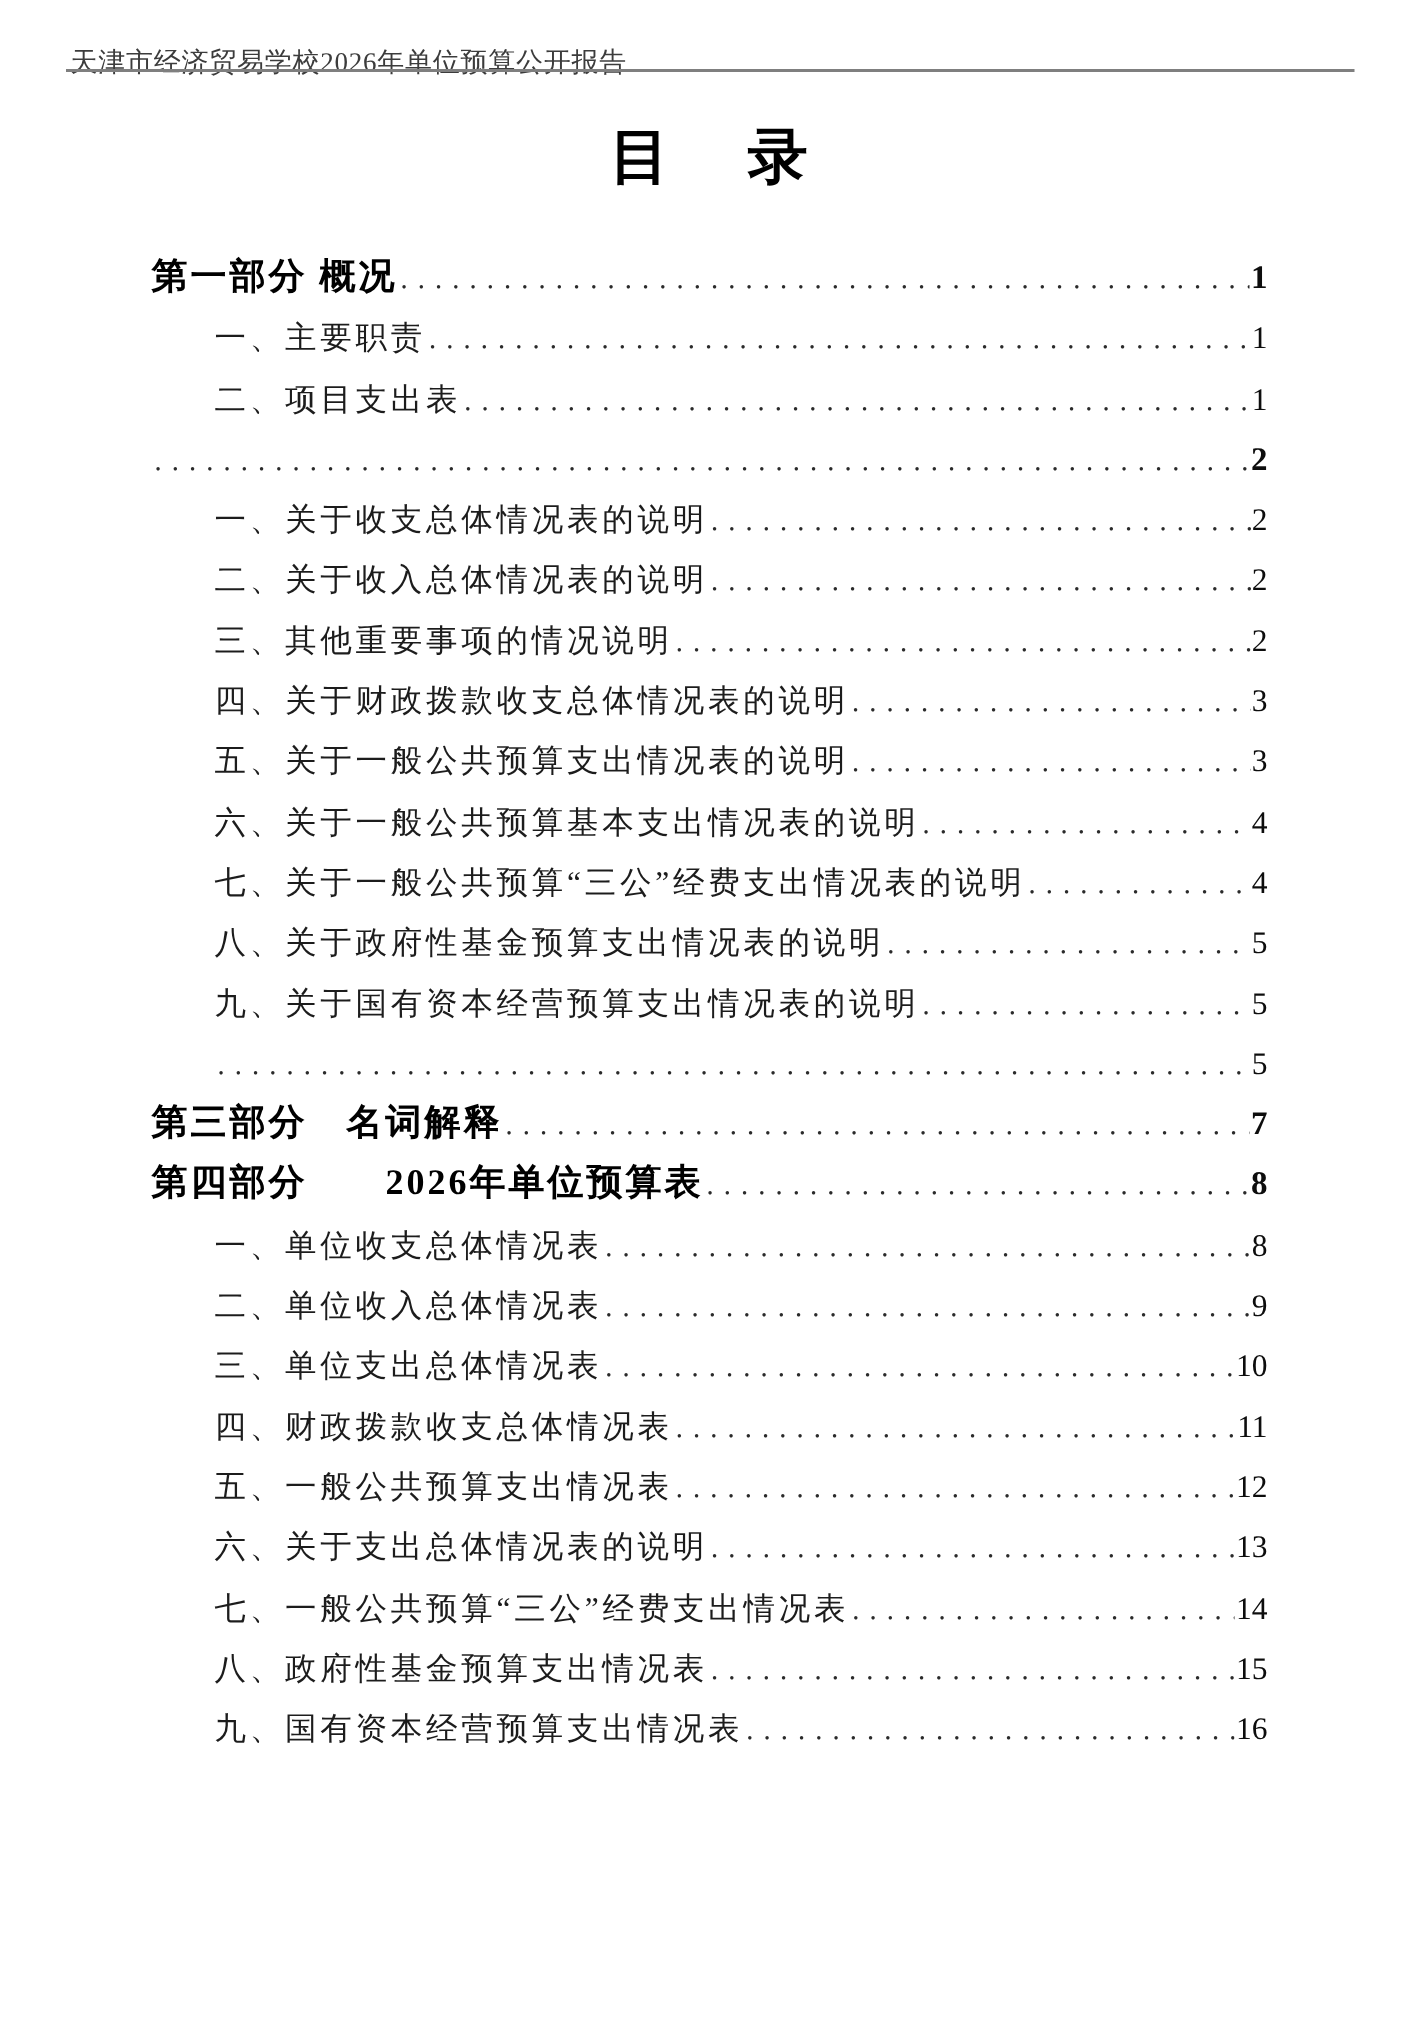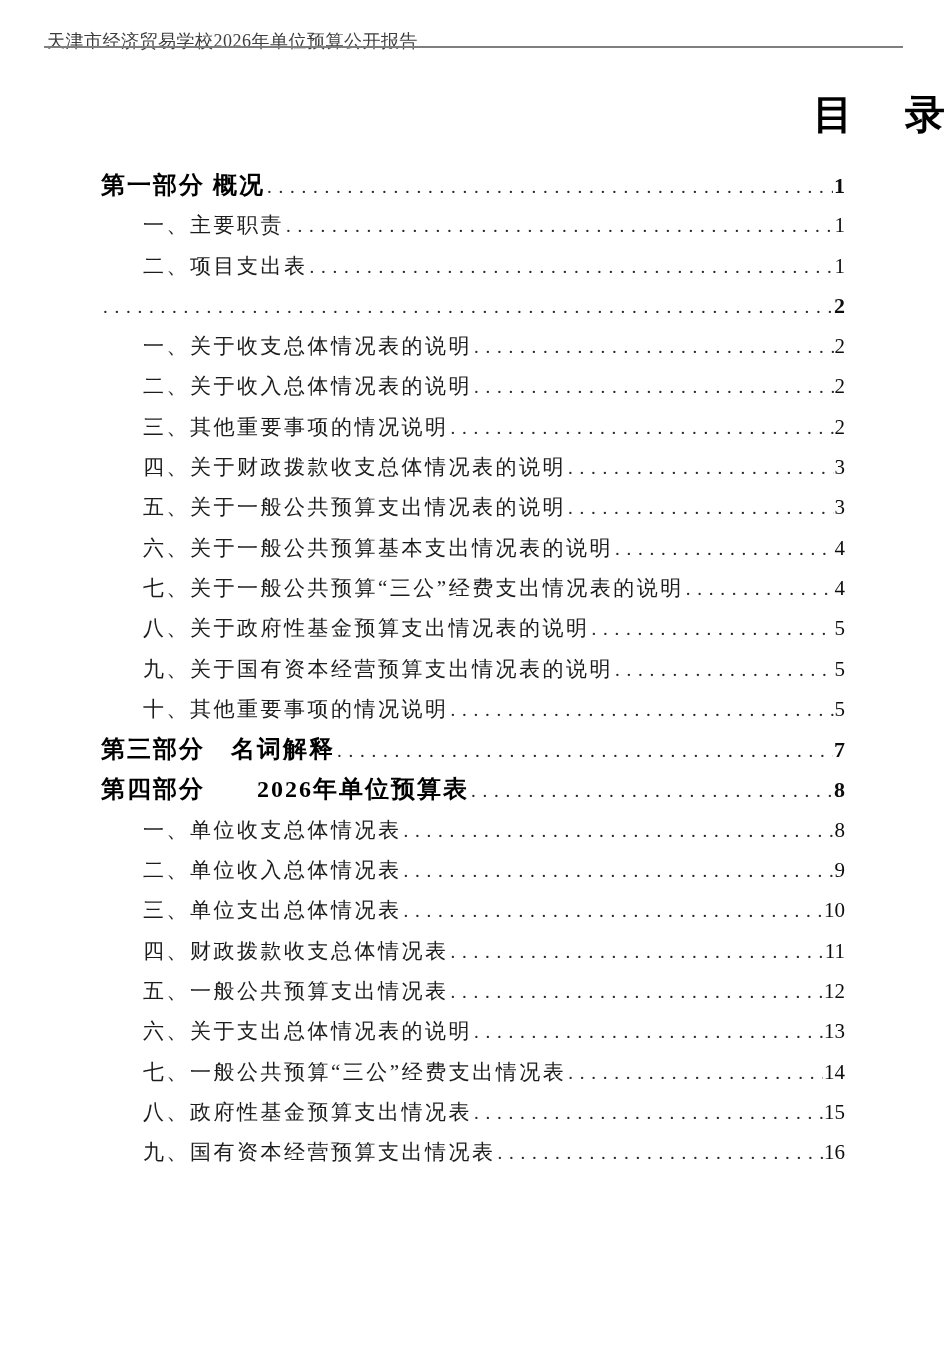--- a/index.html
+++ b/index.html
@@ -28,24 +28,24 @@
     position: absolute;
     left: 44px;
     top: 46px;
     width: 859px;
     height: 2px;
     background: #7f7f7f;
   }
   .doc-title {
     position: absolute;
     left: 0;
-    top: 91px;
+    top: 81px;
     width: 100%;
     margin: 0;
-    text-align: right;
+    text-align: center;
     font-size: 40px;
     line-height: 48px;
     font-weight: bold;
     letter-spacing: 6px;
     color: #000000;
     white-space: pre;
   }
   .toc-list {
     position: absolute;
     left: 101px;
@@ -168,21 +168,20 @@
     <span class="toc-label">八、关于政府性基金预算支出情况表的说明</span>
     <span class="toc-leader"></span>
     <span class="toc-page">5</span>
   </div>
     <div class="toc-row sub">
     <span class="toc-label">九、关于国有资本经营预算支出情况表的说明</span>
     <span class="toc-leader"></span>
     <span class="toc-page">5</span>
   </div>
     <div class="toc-row sub">
-    <span class="toc-label">十、其他重要事项的情况说明</span>
     <span class="toc-leader"></span>
     <span class="toc-page">5</span>
   </div>
     <div class="toc-row part">
     <span class="toc-label">第三部分　名词解释</span>
     <span class="toc-leader"></span>
     <span class="toc-page">7</span>
   </div>
     <div class="toc-row part">
     <span class="toc-label">第四部分　　2026年单位预算表</span>

